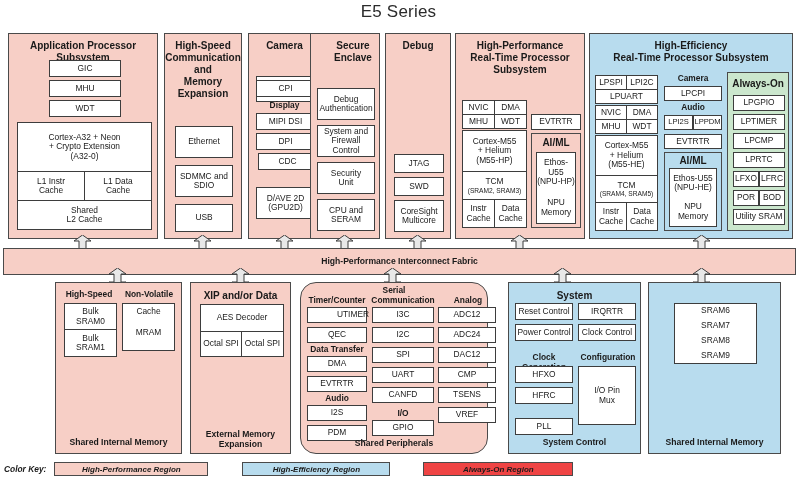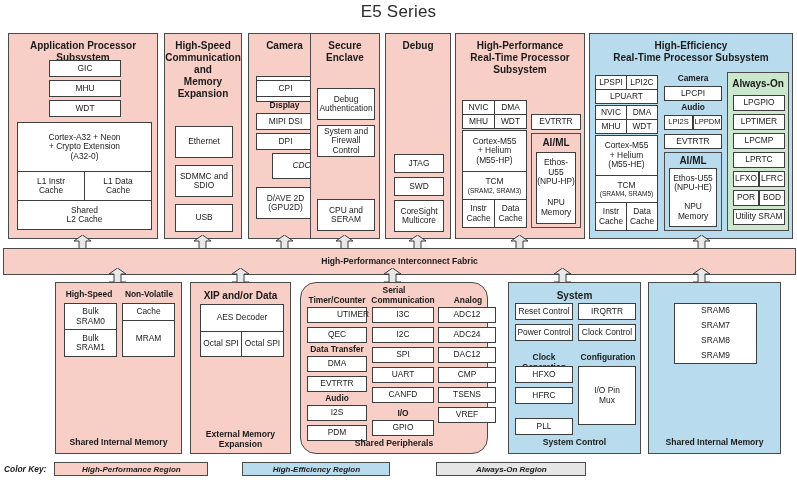--- a/index.html
+++ b/index.html
@@ -30,21 +30,21 @@
   .arrow{position:absolute;width:17px;height:20px;}
   .arrow svg{display:block;}
 
   
   .key{position:absolute;left:4px;top:461px;height:16px;display:flex;align-items:center;gap:6px;font-size:8.4px;}
   .key .kl{font-style:italic;font-weight:bold;color:#1a1a1a;margin-right:2px;}
   .chip{height:14px;display:flex;align-items:center;justify-content:center;
         font-size:8px;font-style:italic;font-weight:bold;border:1.2px solid #4a4a4a;box-sizing:border-box;}
   .chip.c1{width:154px;background:#f7cfc6;}
   .chip.c2{width:148px;margin-left:28px;background:#b8dcee;}
-  .chip.c3{width:150px;margin-left:40px;background:#e5e5e5;}
+  .chip.c3{width:150px;margin-left:27px;background:#ef4444;}
 
   .small{font-size:6.6px;}
 </style>
 </head>
 <body>
 
 <div id="root">
 
   <div class="title">E5 Series</div>
 
@@ -105,42 +105,46 @@
     <div class="leaf" style="position:absolute;left:7px;top:46px;width:59px;height:17px;">
         <span>CPI</span>
       </div>
     <div class="sub" style="left:0;top:67px;width:100%;">Display</div>
     <div class="leaf" style="position:absolute;left:7px;top:79px;width:59px;height:17px;">
         <span>MIPI DSI</span>
       </div>
     <div class="leaf" style="position:absolute;left:7px;top:99px;width:59px;height:17px;align-items:center;">
         <span>DPI</span>
       </div>
-    <div class="leaf" style="position:absolute;left:23px;top:119px;width:59px;height:26px;font-style:italic;">
+    <div class="leaf" style="position:absolute;left:9px;top:119px;width:59px;height:17px;">
         <span>CDC</span>
       </div>
     <div class="sub" style="left:0;top:141px;width:100%;margin-top:12px;">Graphics</div>
     <div class="leaf" style="position:absolute;left:7px;top:153px;width:59px;height:32px;flex-direction:column;">
       <span>D/AVE 2D</span>
         <span>(GPU2D)</span>
     </div>
   </div>
 
-  <div class="panel hp" style="left:310px;top:33px;width:70px;height:206px;">
+  <div class="panel hp" style="left:310px;top:33px;width:70px;height:206px;padding-left:8px;">
     <div class="hdr" style="top:6px;">
       <div>Secure</div>
       <div>Enclave</div>
     </div>
     <div class="leaf" style="position:absolute;left:6px;top:54px;width:58px;height:32px;flex-direction:column;">
       <span>Debug</span>
         <span>Authentication</span>
     </div>
     <div class="leaf" style="position:absolute;left:6px;top:91px;width:58px;height:32px;flex-direction:column;">
       <span>System and</span>
         <span>Firewall Control</span>
+    </div>
+    <div class="leaf" style="position:absolute;left:6px;top:128px;width:58px;height:32px;flex-direction:column;">
+      <span>Security</span>
+        <span>Unit</span>
     </div>
     <div class="leaf" style="position:absolute;left:6px;top:165px;width:58px;height:32px;flex-direction:column;">
       <span>CPU and</span>
         <span>SERAM</span>
     </div>
   </div>
 
   <div class="panel hp" style="left:385px;top:33px;width:66px;height:206px;">
     <div class="hdr" style="top:6px;">Debug</div>
     <div class="leaf" style="position:absolute;left:8px;top:120px;width:50px;height:19px;">
@@ -386,21 +390,21 @@
       <span>Bulk</span>
         <span>SRAM0</span>
     </div>
     <div class="leaf" style="position:absolute;left:8px;top:47px;width:53px;height:27px;flex-direction:column;border-top:none;">
       <span>Bulk</span>
         <span>SRAM1</span>
     </div>
     <div class="leaf" style="position:absolute;left:66px;top:20px;width:53px;height:18px;">
         <span>Cache</span>
       </div>
-    <div class="leaf" style="position:absolute;left:66px;top:38px;width:53px;height:36px;border-top:none;">
+    <div class="leaf" style="position:absolute;left:66px;top:32px;width:53px;height:36px;border-top:none;">
         <span>MRAM</span>
       </div>
     <div class="ftr" style="bottom:6px;">Shared Internal Memory</div>
   </div>
 
   <div class="panel hp" style="left:190px;top:282px;width:101px;height:172px;">
     <div class="hdr" style="top:7px;">XIP and/or Data</div>
     <div class="leaf" style="position:absolute;left:9px;top:21px;width:84px;height:28px;">
         <span>AES Decoder</span>
       </div>

